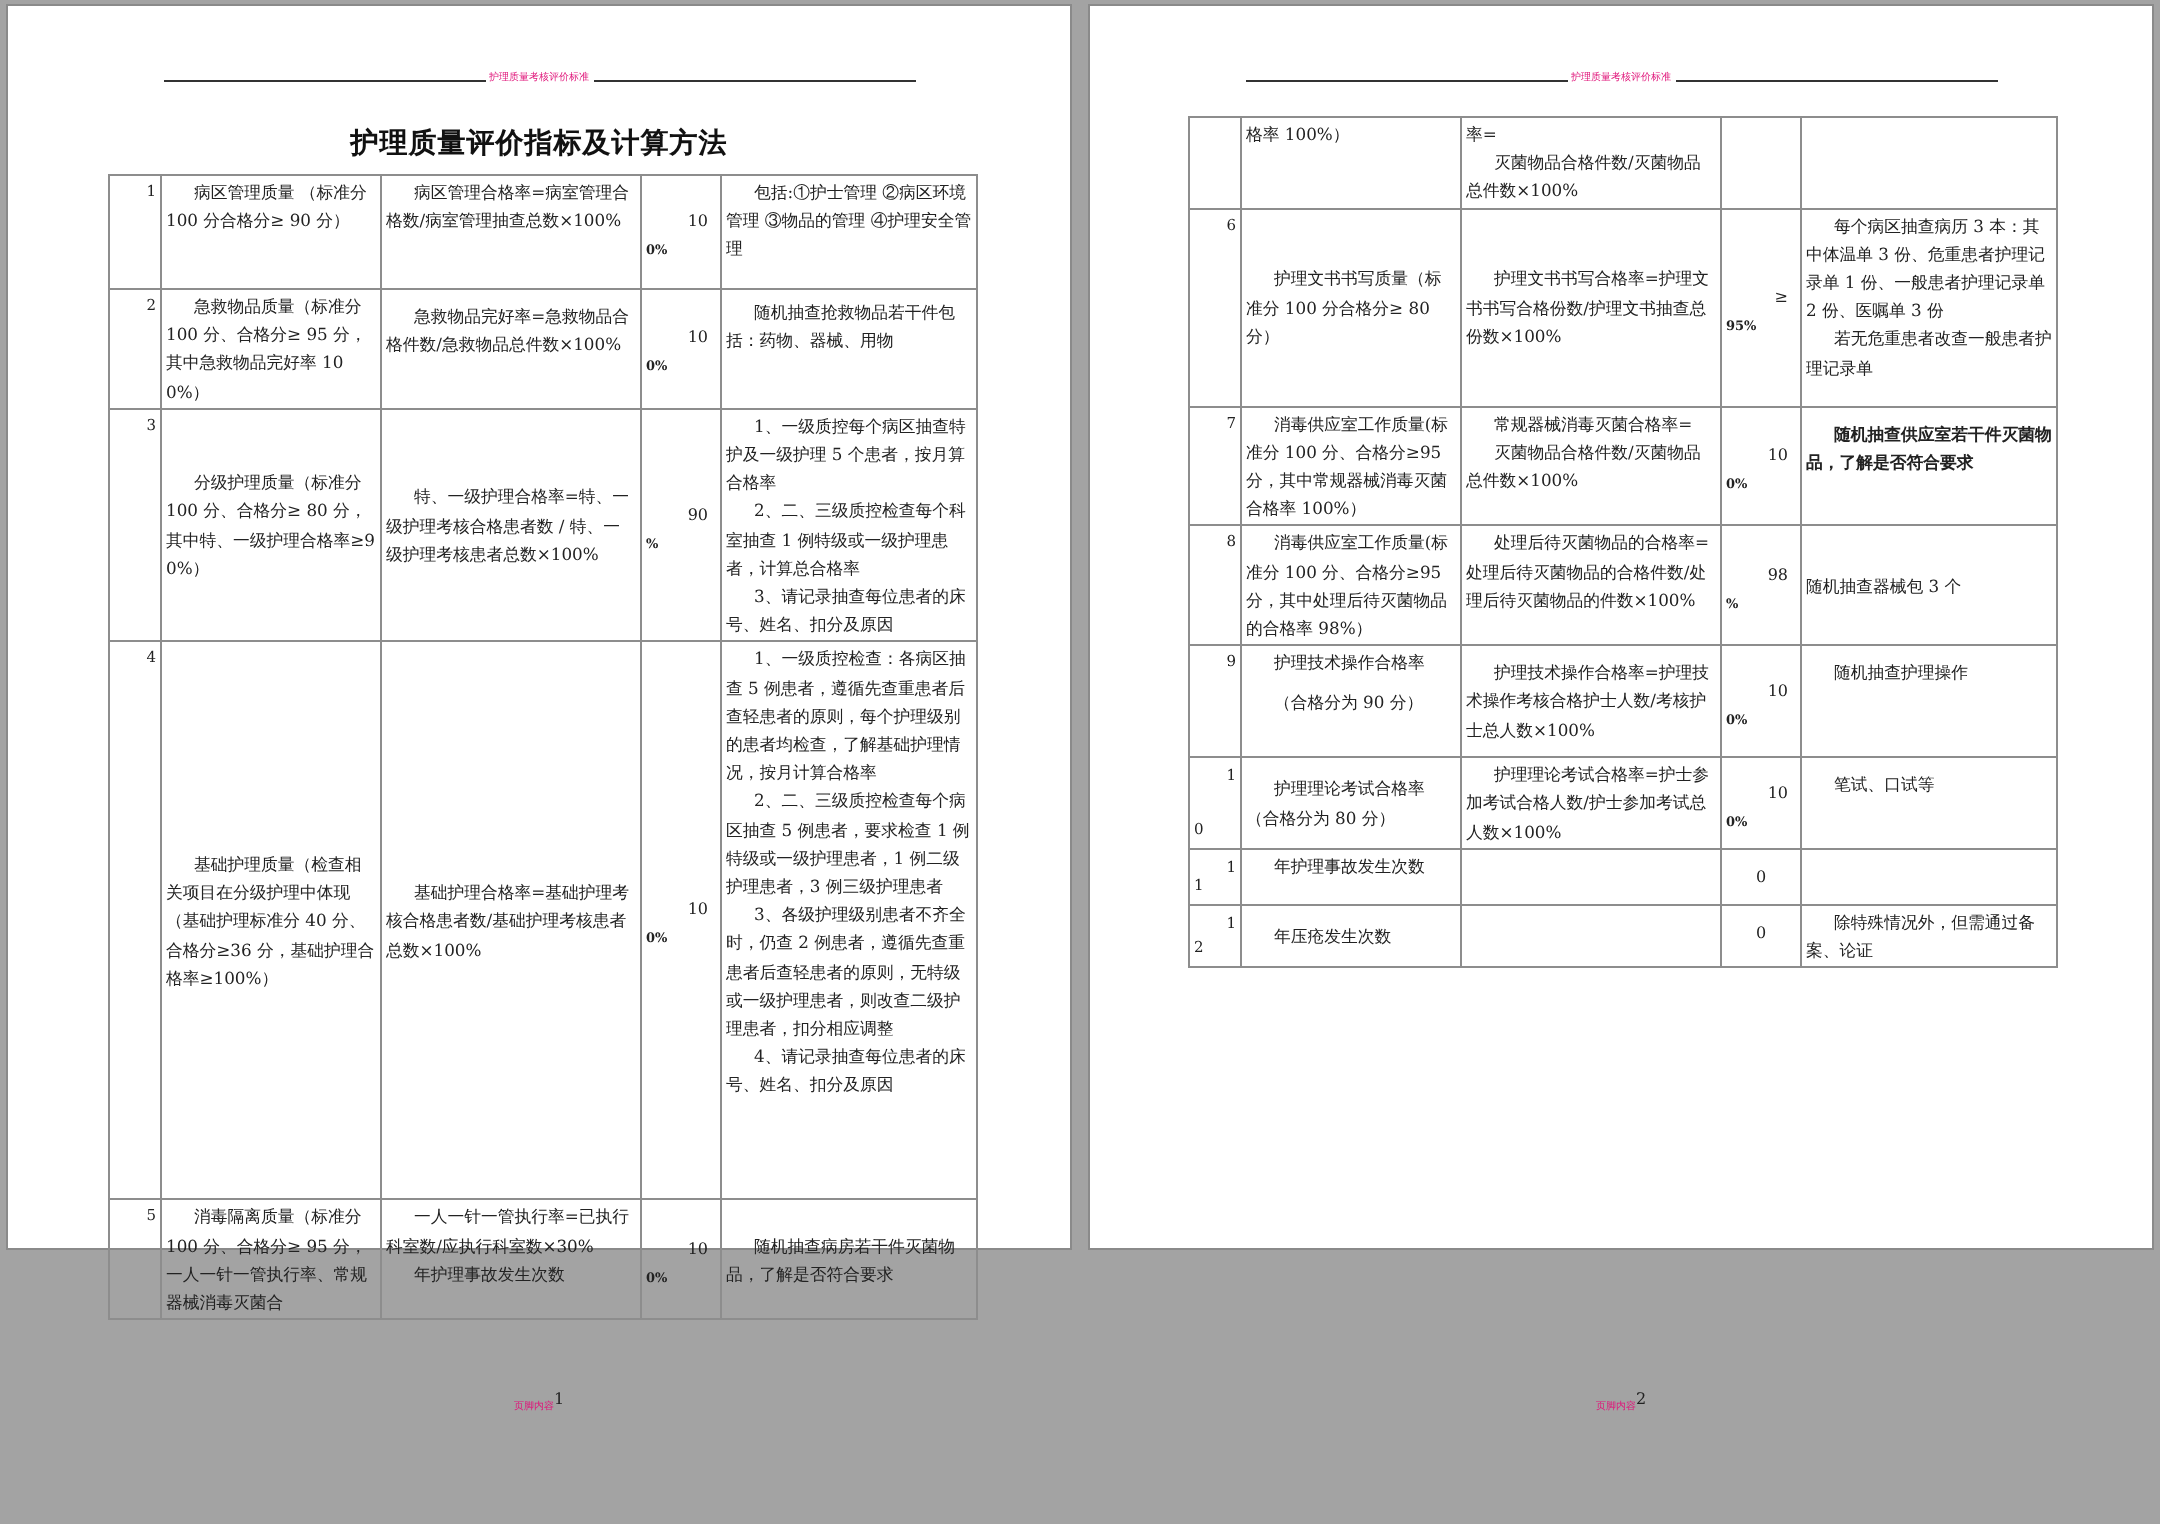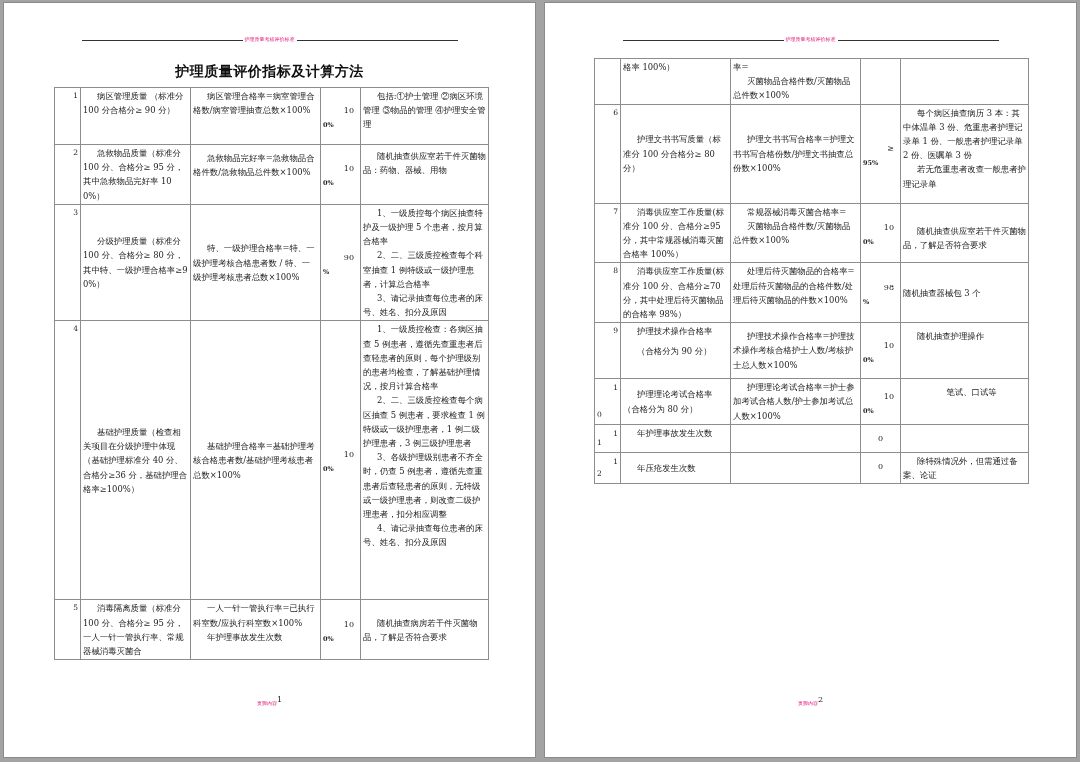--- a/index.html
+++ b/index.html
@@ -3,21 +3,21 @@
   <meta charset="utf-8">
   <style>
     html, body { margin: 0; padding: 0; }
     body {
       width: 1080px; height: 762px; overflow: hidden;
       background: #a3a3a3;
       font-family: "DejaVu Serif", "Liberation Serif", serif;
       position: relative;
     }
     .page {
-      position: absolute; top: 3px; width: 531px; height: 754px;
+      position: absolute; top: 3px; width: 531px; height: 621px;
       background: #ffffff;
       box-shadow: 0 0 0 1px #8a8a8a;
     }
     #page1 { left: 4px; }
     #page2 { left: 545px; }
 
     .hdr-line {
       position: absolute; top: 37px; left: 78px; width: 376px; height: 1px;
       background: #333;
     }
@@ -100,21 +100,21 @@
     </tr>
 
     <tr style="height:58px;">
       <td class="seq">2</td>
       <td class="item"><span class="ind"></span><span>急救物品质量（标准分 100 分、合格分≥ 95 分，其中急救物品完好率 100%）</span></td>
       <td class="method" style="padding-top:6px;"><span class="ind"></span><span>急救物品完好率=急救物品合格件数/急救物品总件数×100%</span></td>
       <td class="rate">
             <span class="rate-a">10</span>
             <span class="rate-b">0%</span>
           </td>
-      <td class="note" style="padding-top:4px;"><span class="ind"></span><span>随机抽查供应室若干件灭菌物品：药物、器械、用物</span></td>
+      <td class="note" style="padding-top:4px;"><span class="ind"></span><span>随机抽查抢救物品若干件包括：药物、器械、用物</span></td>
     </tr>
 
     <tr style="height:111px;">
       <td class="seq">3</td>
       <td class="item cell-mid"><span class="ind"></span><span>分级护理质量（标准分 100 分、合格分≥ 80 分，其中特、一级护理合格率≥90%）</span></td>
       <td class="method cell-mid"><span class="ind"></span><span>特、一级护理合格率=特、一级护理考核合格患者数 / 特、一级护理考核患者总数×100%</span></td>
       <td class="rate">
             <span class="rate-a">90</span>
             <span class="rate-b">%</span>
           </td>
@@ -129,30 +129,30 @@
       <td class="seq">4</td>
       <td class="item cell-mid"><span class="ind"></span><span>基础护理质量（检查相关项目在分级护理中体现 （基础护理标准分 40 分、合格分≥36 分，基础护理合格率≥100%）</span></td>
       <td class="method cell-mid"><span class="ind"></span><span>基础护理合格率=基础护理考核合格患者数/基础护理考核患者总数×100%</span></td>
       <td class="rate">
             <span class="rate-a">10</span>
             <span class="rate-b">0%</span>
           </td>
       <td class="note">
         <div><span class="ind"></span><span>1、一级质控检查：各病区抽查 5 例患者，遵循先查重患者后查轻患者的原则，每个护理级别的患者均检查，了解基础护理情况，按月计算合格率</span></div>
         <div><span class="ind"></span><span>2、二、三级质控检查每个病区抽查 5 例患者，要求检查 1 例特级或一级护理患者，1 例二级护理患者，3 例三级护理患者</span></div>
-        <div><span class="ind"></span><span>3、各级护理级别患者不齐全时，仍查 5 例患者，遵循先查重患者后查轻患者的原则，无特级或一级护理患者，则改查二级护理患者，扣分相应调整</span></div>
+        <div><span class="ind"></span><span>3、各级护理级别患者不齐全时，仍查 2 例患者，遵循先查重患者后查轻患者的原则，无特级或一级护理患者，则改查二级护理患者，扣分相应调整</span></div>
         <div><span class="ind"></span><span>4、请记录抽查每位患者的床号、姓名、扣分及原因</span></div>
       </td>
     </tr>
 
     <tr style="height:57px;">
       <td class="seq">5</td>
       <td class="item"><span class="ind"></span><span>消毒隔离质量（标准分 100 分、合格分≥ 95 分，一人一针一管执行率、常规器械消毒灭菌合</span></td>
       <td class="method">
-        <div><span class="ind"></span><span>一人一针一管执行率=已执行科室数/应执行科室数×100%</span></div>
+        <div><span class="ind"></span><span>一人一针一管执行率=已执行科室数/应执行科室数×30%</span></div>
         <div><span class="ind"></span><span>年护理事故发生次数</span></div>
       </td>
       <td class="rate">
             <span class="rate-a">10</span>
             <span class="rate-b">0%</span>
           </td>
       <td class="note cell-mid"><span class="ind"></span><span>随机抽查病房若干件灭菌物品，了解是否符合要求</span></td>
     </tr>
   </tbody>
     </table>
@@ -205,26 +205,26 @@
       <td class="seq">7</td>
       <td class="item"><span class="ind"></span><span>消毒供应室工作质量(标准分 100 分、合格分≥95 分，其中常规器械消毒灭菌合格率 100%）</span></td>
       <td class="method">
         <div><span class="ind"></span><span>常规器械消毒灭菌合格率=</span></div>
         <div><span class="ind"></span><span>灭菌物品合格件数/灭菌物品总件数×100%</span></div>
       </td>
       <td class="rate">
             <span class="rate-a">10</span>
             <span class="rate-b">0%</span>
           </td>
-      <td class="note" style="padding-top:20px;"><span class="ind"></span><span>随机抽查供应室若干件灭菌物品，了解是否符合要求</span></td>
+      <td class="note" style="padding-top:6px;font-weight:bold;"><span class="ind"></span><span>随机抽查供应室若干件灭菌物品，了解是否符合要求</span></td>
     </tr>
 
     <tr style="height:57px;">
       <td class="seq">8</td>
-      <td class="item"><span class="ind"></span><span>消毒供应室工作质量(标准分 100 分、合格分≥70 分，其中处理后待灭菌物品的合格率 98%）</span></td>
+      <td class="item"><span class="ind"></span><span>消毒供应室工作质量(标准分 100 分、合格分≥95 分，其中处理后待灭菌物品的合格率 98%）</span></td>
       <td class="method"><span class="ind"></span><span>处理后待灭菌物品的合格率=处理后待灭菌物品的合格件数/处理后待灭菌物品的件数×100%</span></td>
       <td class="rate">
             <span class="rate-a">98</span>
             <span class="rate-b">%</span>
           </td>
       <td class="note cell-mid" style="text-align:left;"><span>随机抽查器械包 3 个</span></td>
     </tr>
 
     <tr style="height:56px;">
       <td class="seq">9</td>
@@ -244,21 +244,21 @@
       <td class="seq split">
             <span class="split-top">1</span>
             <span class="split-bot">0</span>
           </td>
       <td class="item cell-mid"><span class="ind"></span><span>护理理论考试合格率（合格分为 80 分）</span></td>
       <td class="method"><span class="ind"></span><span>护理理论考试合格率=护士参加考试合格人数/护士参加考试总人数×100%</span></td>
       <td class="rate">
             <span class="rate-a">10</span>
             <span class="rate-b">0%</span>
           </td>
-      <td class="note" style="padding-top:6px;text-align:center;"><span class="ind"></span><span>笔试、口试等</span></td>
+      <td class="note" style="padding-top:6px;"><span class="ind"></span><span>笔试、口试等</span></td>
     </tr>
 
     <tr style="height:28px;">
       <td class="seq split">
             <span class="split-top">1</span>
             <span class="split-bot">1</span>
           </td>
       <td class="item"><span class="ind"></span><span>年护理事故发生次数</span></td>
       <td class="method"></td>
       <td class="rate">

